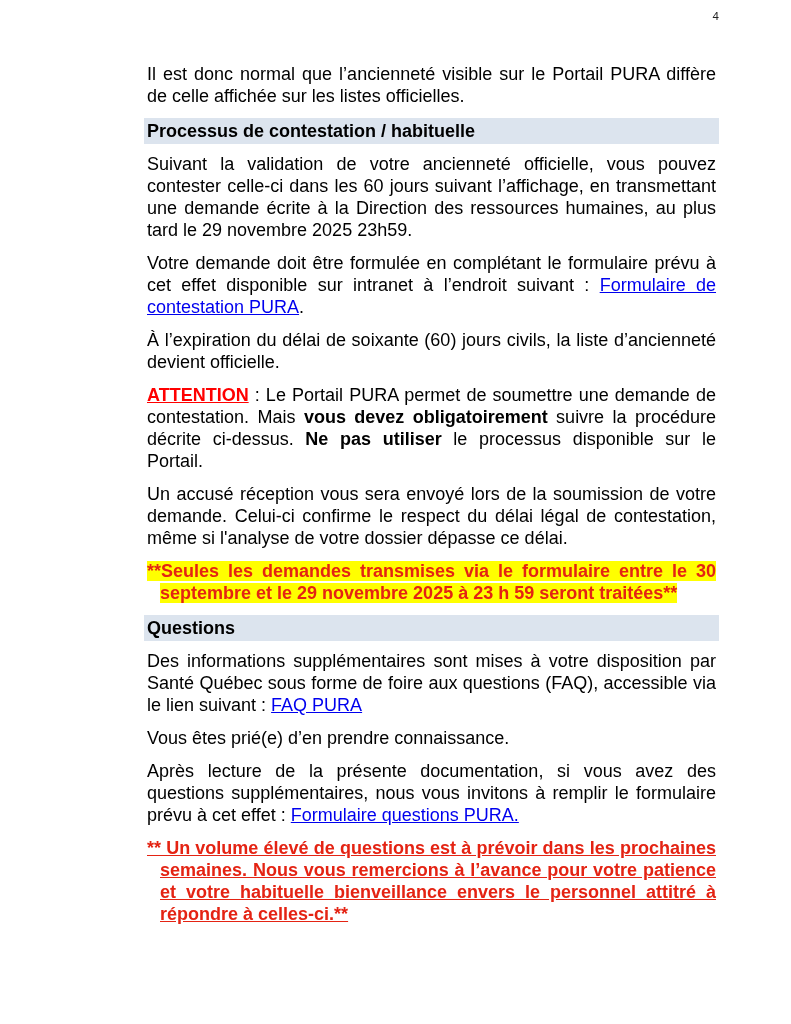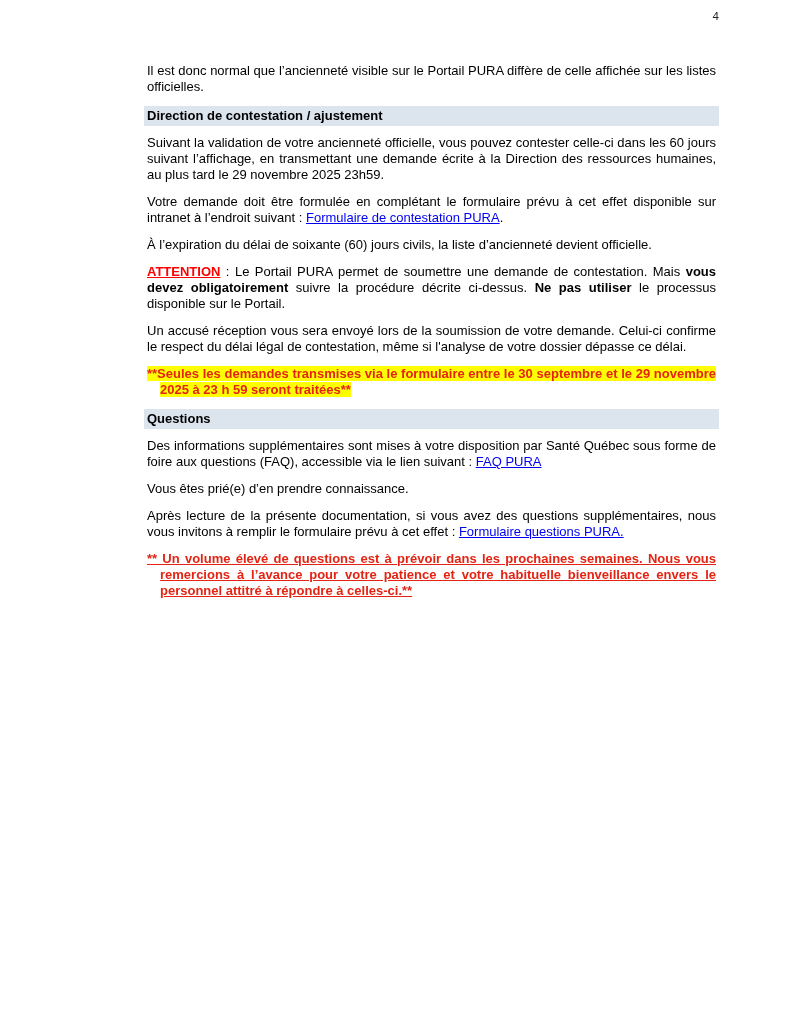--- a/index.html
+++ b/index.html
@@ -15,21 +15,21 @@
     font-family:"Liberation Sans", sans-serif;
     color:#000;overflow:hidden;
   }
   .page{position:relative;width:791px;height:1024px;background:#fff;}
   .page-number{
     position:absolute;top:10px;right:72px;
     font-size:11.5px;color:#222;
   }
   .doc-body{
     position:absolute;left:147px;top:63px;width:569px;
-    font-size:13px;line-height:16px;
+    font-size:18px;line-height:22px;
   }
   p.para{margin:0 0 11px 0;text-align:justify;}
   .sec-header{
     background:var(--header-bg);
     font-weight:bold;
     padding:2px 4px 2px 3px;
     margin:3px -3px 9px -3px;
   }
   .bold{font-weight:bold;}
   .redbold{color:var(--attention-red);font-weight:bold;text-decoration:underline;}
@@ -42,21 +42,21 @@
   p.hang{padding-left:13px;text-indent:-13px;}
   .redpara .redbold{color:var(--warning-red);}
 </style>
 </head>
 <body>
 
 <div class="page">
   <div class="page-number">4</div>
   <div class="doc-body">
       <p class="para"><span>Il est donc normal que l’ancienneté visible sur le Portail PURA diffère de celle affichée sur les listes officielles.</span></p>
-      <div class="sec-header">Direction de contestation / ajustement</div>
+      <div class="sec-header">Processus de contestation / habituelle</div>
       <p class="para"><span>Suivant la validation de votre ancienneté officielle, vous pouvez contester celle-ci dans les 60 jours suivant l’affichage, en transmettant une demande écrite à la Direction des ressources humaines, au plus tard le 29 novembre 2025 23h59.</span></p>
       <p class="para"><span>Votre demande doit être formulée en complétant le formulaire prévu à cet effet disponible sur intranet à l’endroit suivant : </span><a href="#" class="link">Formulaire de contestation PURA</a><span>.</span></p>
       <p class="para"><span>À l’expiration du délai de soixante (60) jours civils, la liste d’ancienneté devient officielle.</span></p>
       <p class="para"><span class="redbold">ATTENTION</span><span> : Le Portail PURA permet de soumettre une demande de contestation. Mais </span><span class="bold">vous devez obligatoirement</span><span> suivre la procédure décrite ci-dessus. </span><span class="bold">Ne pas utiliser</span><span> le processus disponible sur le Portail.</span></p>
       <p class="para"><span>Un accusé réception vous sera envoyé lors de la soumission de votre demande. Celui-ci confirme le respect du délai légal de contestation, même si l'analyse de votre dossier dépasse ce délai.</span></p>
       <p class="para hang"><span class="hl">**Seules les demandes transmises via le formulaire entre le 30 septembre et le 29 novembre 2025 à 23 h 59 seront traitées**</span></p>
       <div class="sec-header">Questions</div>
       <p class="para"><span>Des informations supplémentaires sont mises à votre disposition par Santé Québec sous forme de foire aux questions (FAQ), accessible via le lien suivant : </span><a href="#" class="link">FAQ PURA</a></p>
       <p class="para"><span>Vous êtes prié(e) d’en prendre connaissance.</span></p>
       <p class="para"><span>Après lecture de la présente documentation, si vous avez des questions supplémentaires, nous vous invitons à remplir le formulaire prévu à cet effet : </span><a href="#" class="link">Formulaire questions PURA.</a></p>

